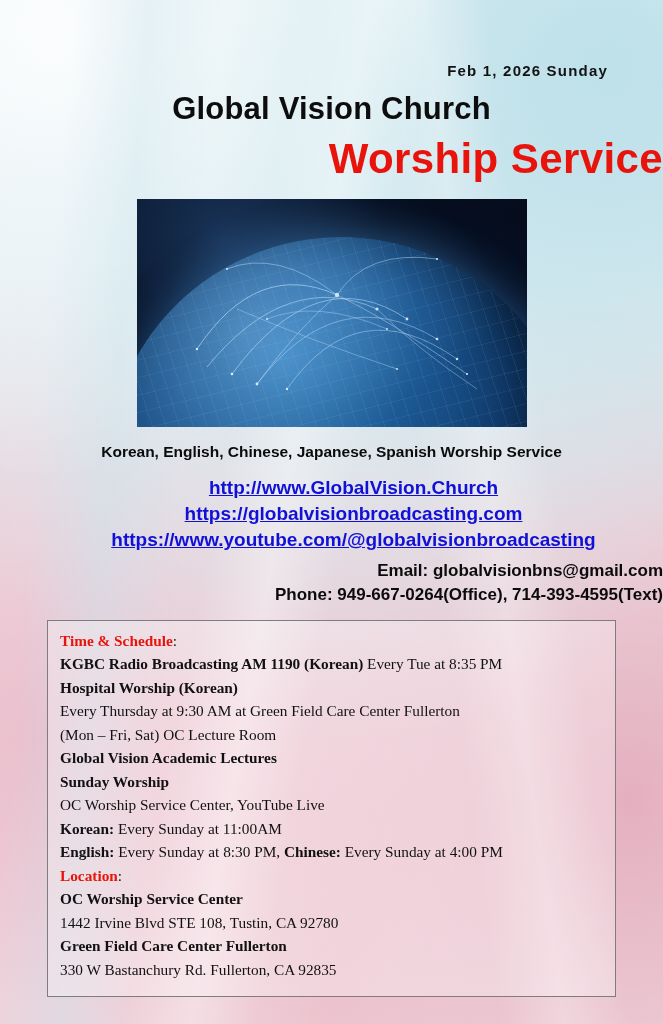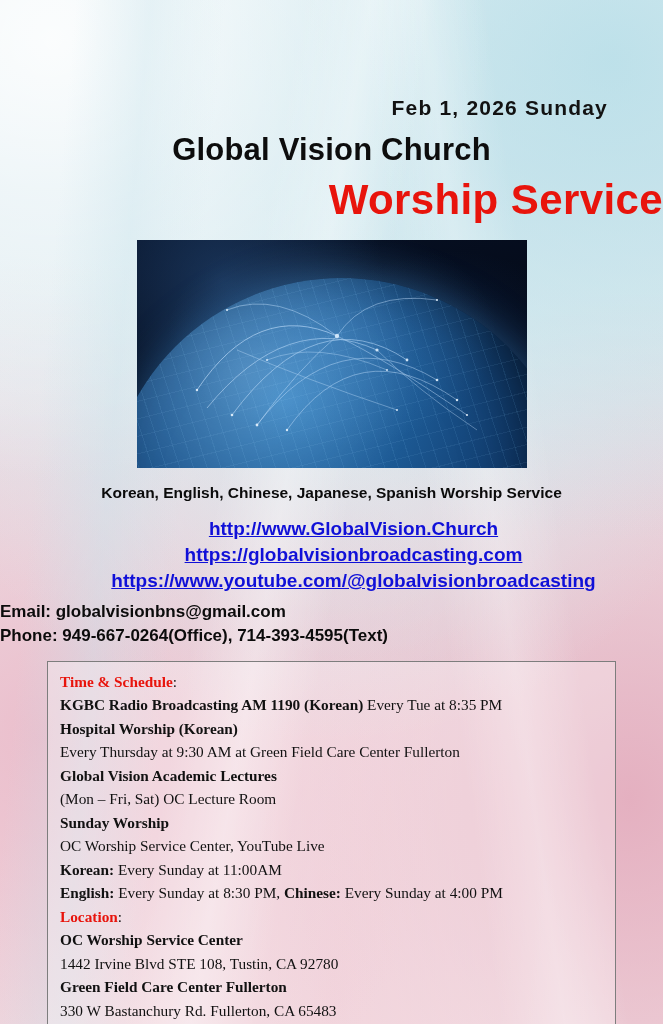--- a/index.html
+++ b/index.html
@@ -37,22 +37,22 @@
       linear-gradient(95deg, rgba(198,226,235,0) 10%, rgba(198,226,235,0.35) 20%, rgba(198,226,235,0) 30%);
     pointer-events: none;
   }
   .content {
     position: relative;
     z-index: 2;
   }
   .date-line {
     text-align: right;
     padding-right: 55px;
-    padding-top: 96px;
-    font-size: 21px;
+    padding-top: 62px;
+    font-size: 15px;
     font-weight: bold;
     letter-spacing: 1.2px;
     color: #121212;
   }
   .church-name {
     text-align: center;
     font-size: 31px;
     font-weight: bold;
     color: #0d0d0d;
     margin-top: 12px;
@@ -127,21 +127,21 @@
   }
   .links a {
     display: block;
     color: #1010d8;
     font-weight: bold;
     text-decoration: underline;
     font-size: 19px;
     line-height: 1.38;
   }
   .contact {
-    text-align: left;
+    text-align: right;
     font-weight: bold;
     font-size: 17px;
     color: #0b0b0b;
     margin-top: 5px;
     line-height: 1.45;
   }
   .panel {
     margin: 12px 47px 0 47px;
     border: 1px solid #7d7d7d;
     background: rgba(255,255,255,0.30);
@@ -234,26 +234,26 @@
       <div class="row">
         <span class="b">KGBC Radio Broadcasting AM 1190 (Korean)</span><span> Every Tue at 8:35 PM</span>
       </div>
       <div class="row">
         <span class="b">Hospital Worship (Korean)</span><span></span>
       </div>
       <div class="row">
         <span class="b"></span><span>Every Thursday at 9:30 AM at Green Field Care Center Fullerton</span>
       </div>
       <div class="row">
+        <span class="b"></span><span>(Mon – Fri, Sat) OC Lecture Room</span>
+      </div>
+      <div class="row">
         <span class="b">Global Vision Academic Lectures</span><span></span>
       </div>
       <div class="row">
-        <span class="b"></span><span>(Mon – Fri, Sat) OC Lecture Room</span>
-      </div>
-      <div class="row">
         <span class="b">Sunday Worship</span><span></span>
       </div>
       <div class="row">
         <span class="b"></span><span>OC Worship Service Center, YouTube Live</span>
       </div>
       <div class="row">
         <span class="b">Korean:</span><span> Every Sunday at 11:00AM</span>
       </div>
       <div class="row">
         <span class="b">English:</span><span> Every Sunday at 8:30 PM, </span><span class="b">Chinese:</span><span> Every Sunday at 4:00 PM</span>
@@ -266,18 +266,18 @@
       <div class="row">
         <span class="b">OC Worship Service Center</span><span></span>
       </div>
       <div class="row">
         <span class="b"></span><span>1442 Irvine Blvd STE 108, Tustin, CA 92780</span>
       </div>
       <div class="row">
         <span class="b">Green Field Care Center Fullerton</span><span></span>
       </div>
       <div class="row">
-        <span class="b"></span><span>330 W Bastanchury Rd. Fullerton, CA 65483</span>
+        <span class="b"></span><span>330 W Bastanchury Rd. Fullerton, CA 92835</span>
       </div>
     </div>
 
   </div>
 </div>
 
 </body></html>

